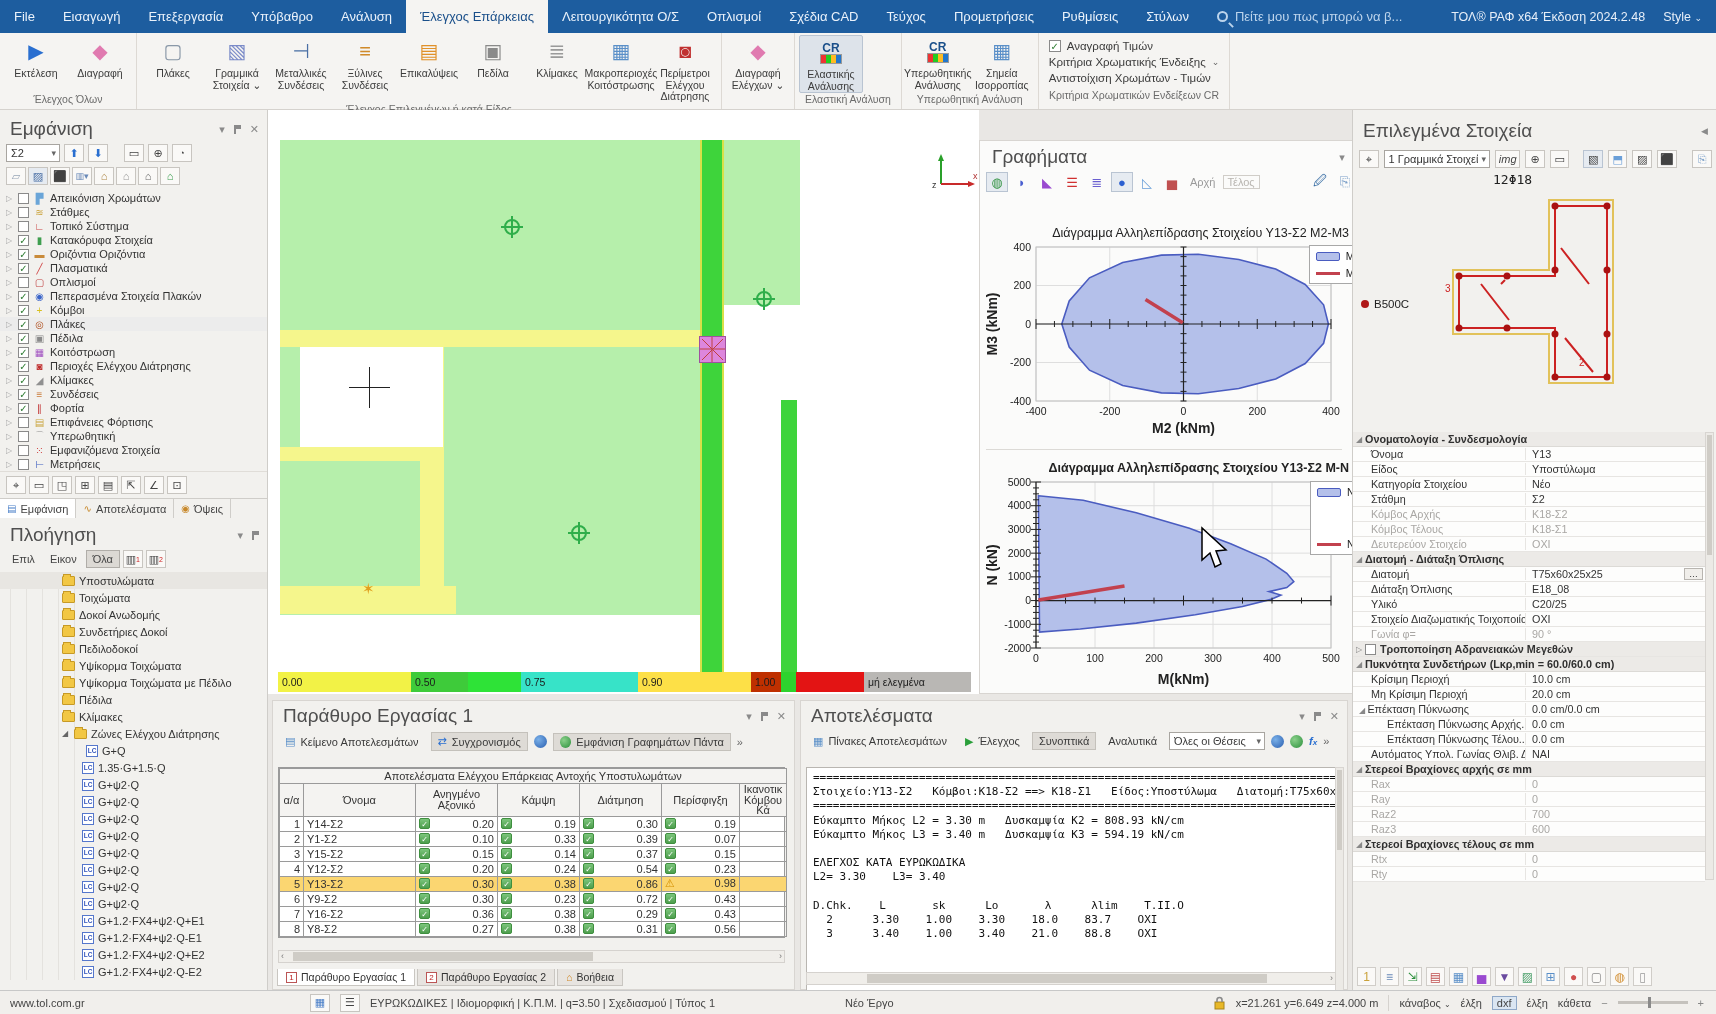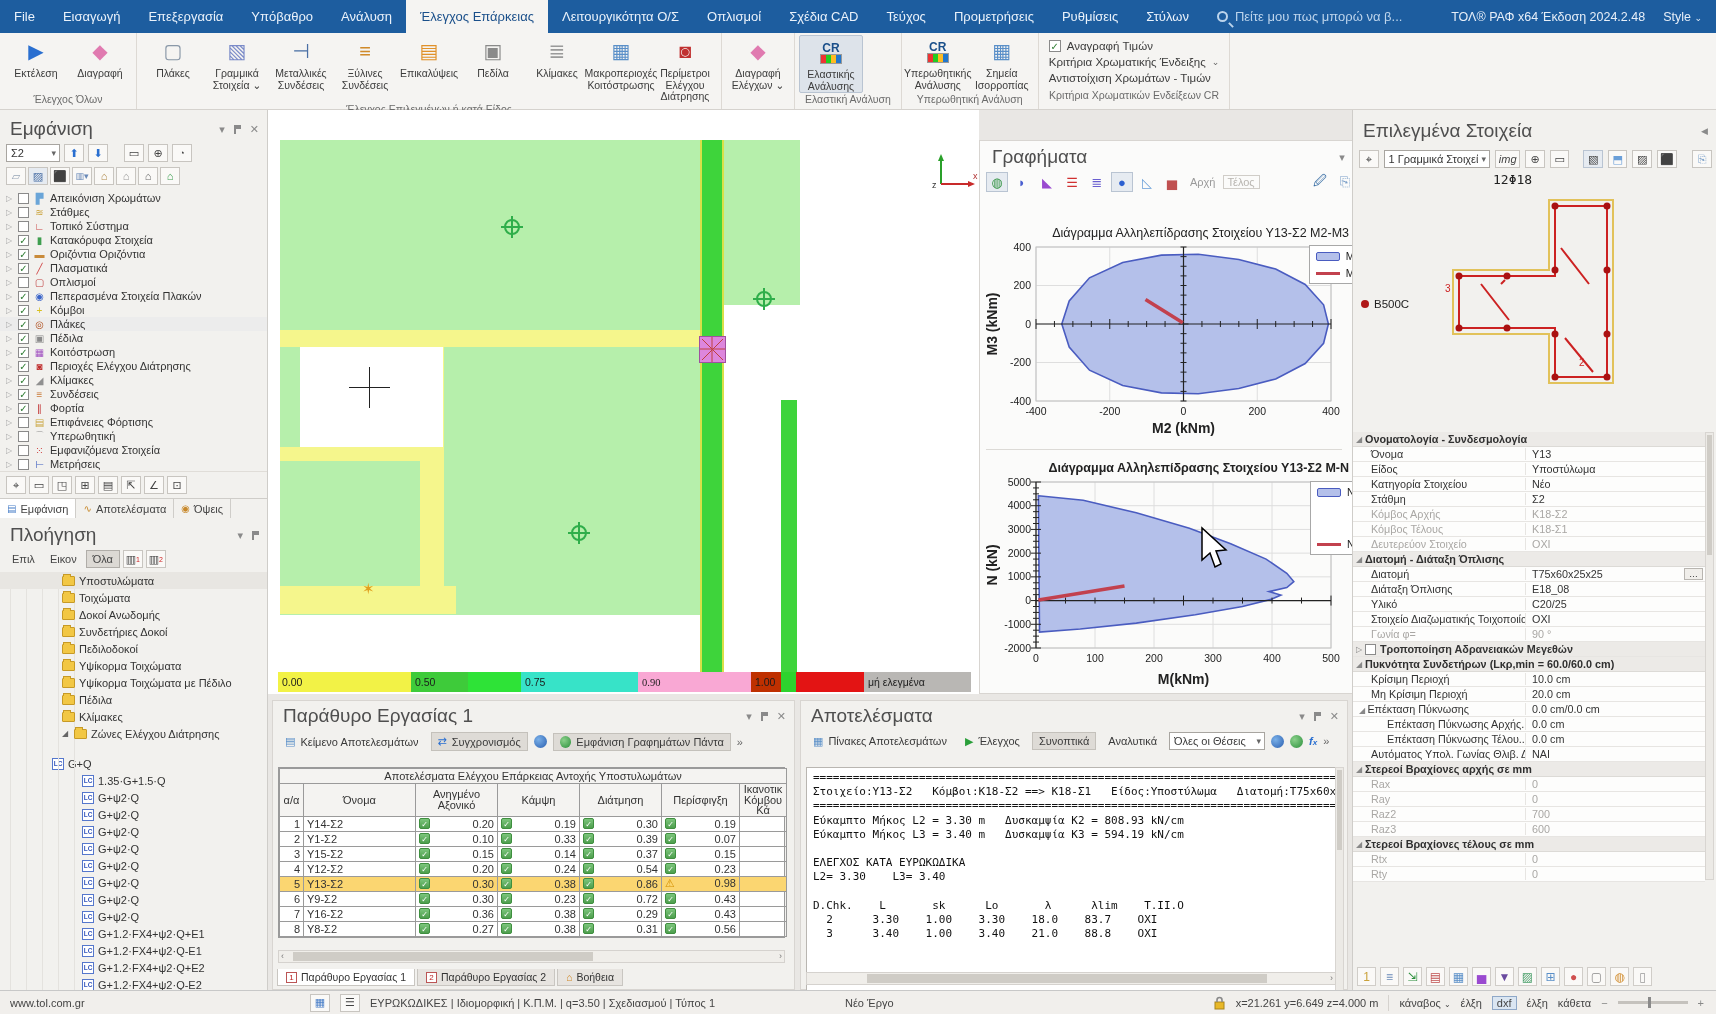--- a/index.html
+++ b/index.html
@@ -497,21 +497,21 @@
         </div>
         <div class="tree-row" style="height: 17px; padding-left: 62px; position: relative;">
           <span class="folder"></span>
           <span>Κλίμακες</span>
         </div>
         <div class="tree-row" style="height: 17px; padding-left: 62px; position: relative;">
           <span class="exp" style="color: rgb(102, 102, 102);">◢</span>
           <span class="folder"></span>
           <span>Ζώνες Ελέγχου Διάτρησης</span>
         </div>
-        <div class="tree-row" style="height: 17px; padding-left: 52px; margin-top: 13px;">
+        <div class="tree-row" style="height: 17px; padding-left: 86px;">
           <span class="lc-icon">LC</span>
           <span>G+Q</span>
         </div>
         <div class="tree-row" style="height: 17px; padding-left: 82px;">
           <span class="lc-icon">LC</span>
           <span>1.35·G+1.5·Q</span>
         </div>
         <div class="tree-row" style="height: 17px; padding-left: 82px;">
           <span class="lc-icon">LC</span>
           <span>G+ψ2·Q</span>
@@ -599,21 +599,21 @@
           <text x="1" y="36" font-size="9" fill="#333">z</text>
           <text x="42" y="27" font-size="9" fill="#b03030">x</text>
         </svg></div>
     </div>
 
   <div id="scalebar">
       <div class="scale-seg" style="width: 133px; background: rgb(242, 242, 70);">0.00</div>
       <div class="scale-seg" style="width: 57px; background: rgb(62, 203, 58);">0.50</div>
       <div class="scale-seg" style="width: 53px; background: rgb(46, 227, 55);"></div>
       <div class="scale-seg" style="width: 117px; background: rgb(55, 227, 200);">0.75</div>
-      <div class="scale-seg" style="width: 113px; background: #f9a8d4; font-family: Liberation Serif, serif;">0.90</div>
+      <div class="scale-seg" style="width: 113px; background: #fde047;">0.90</div>
       <div class="scale-seg" style="width: 30px; background: rgb(191, 48, 0);">1.00</div>
       <div class="scale-seg" style="width: 15px; background: rgb(46, 211, 46);"></div>
       <div class="scale-seg" style="width: 68px; background: rgb(227, 20, 20);"></div>
       <div class="scale-seg" style="width: 107px; background: rgb(185, 183, 180);">μή ελεγμένα</div>
     </div>
 
   <div id="charts">
     <div id="charts-head">
       <span class="panel-title">Γραφήματα</span>
       <span class="pctl">

